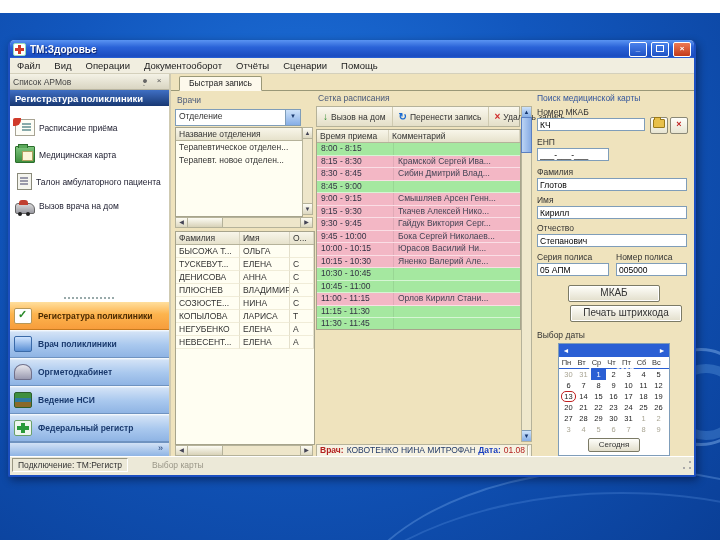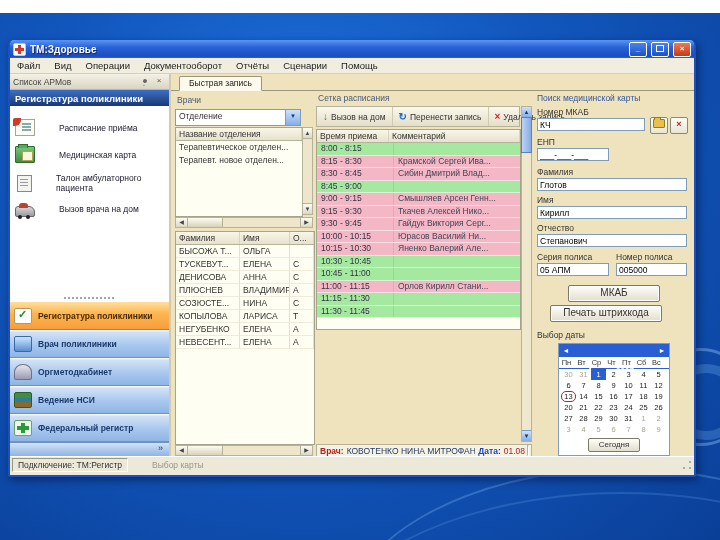--- a/index.html
+++ b/index.html
@@ -42,21 +42,21 @@
   
   .sidebar{position:absolute;left:0;top:0;width:159px;height:382px;background:#fff;border-right:2px solid #cfcab2;}
   .panel-head{height:15px;background:linear-gradient(180deg,#f4f2e6,#d9d5c2);border-bottom:1px solid #b8b4a0;
     display:flex;align-items:center;font-size:8.5px;color:#444;padding:0 3px;}
   .panel-head .ph-label{flex:1;white-space:nowrap;}
   .ph-btn{width:12px;height:11px;font-size:8px;line-height:10px;text-align:center;color:#555;border:1px solid transparent;}
   .pin-glyph{display:inline-block;width:4px;height:4px;background:#666;border-radius:50%;box-shadow:2px 4px 0 -1.5px #666;transform:rotate(40deg);}
   .section-head{height:17px;background:linear-gradient(180deg,#3f6fc4 0%,#16356e 100%);
     color:#fff;font-size:9.5px;font-weight:bold;display:flex;align-items:center;padding:0 5px;white-space:nowrap;overflow:hidden;}
   .tools{position:absolute;left:0;top:32px;width:100%;height:190px;background:#fff;padding-top:8px;box-sizing:border-box;}
-  .tool-item{display:flex;align-items:center;gap:24px;padding:5px 3px 5px 5px;font-size:8.5px;color:#223;cursor:default;}
+  .tool-item{display:flex;align-items:center;gap:4px;padding:5px 3px 5px 5px;font-size:8.5px;color:#223;cursor:default;}
   .tool-item span.lbl{line-height:10px;}
   .ticon{width:18px;height:15px;flex:0 0 auto;position:relative;}
   .schedule-icon{background:#fdfdf6;border:1px solid #a8a494;}
   .schedule-icon::before{content:"";position:absolute;left:-3px;top:-2px;width:8px;height:8px;background:#d03a2a;border-radius:2px 0 6px 0;}
   .schedule-icon::after{content:"";position:absolute;left:6px;top:3px;width:9px;height:1.5px;background:#8aa;box-shadow:0 3px 0 #8aa,0 6px 0 #8aa;}
   .medcard-icon{background:linear-gradient(180deg,#7cc47c,#3f8f3f);border:1px solid #2c6e2c;border-radius:1px;}
   .medcard-icon::before{content:"";position:absolute;left:2px;top:-3px;width:8px;height:3px;background:#5aa85a;border:1px solid #2c6e2c;border-bottom:none;}
   .medcard-icon::after{content:"";position:absolute;right:1px;bottom:1px;width:9px;height:8px;background:#fdf6d8;border:1px solid #b0a060;}
   .talon-icon{background:#f4f4ee;border:1px solid #8a8a7a;width:13px;margin-left:2px;}
   .talon-icon::after{content:"";position:absolute;left:2px;top:3px;width:8px;height:1.5px;background:#99a;box-shadow:0 3px 0 #99a,0 6px 0 #99a;}
@@ -125,21 +125,21 @@
   .ticon-r{color:#d02a2a;font-weight:bold;font-size:10px;}
   .sched-grid{left:0;top:38px;width:203px;height:199px;}
   .slot-row{display:flex;height:11.5px;line-height:11.5px;font-size:8.5px;border-bottom:1px solid rgba(255,255,255,.55);}
   .slot-row.free{background:#a5e8a0;}
   .slot-row.busy{background:#f3b7c5;}
   .slot-time{width:72px;padding-left:4px;color:#334;border-right:1px solid rgba(0,0,0,.07);}
   .slot-name{flex:1;padding-left:4px;color:#445;white-space:nowrap;overflow:hidden;}
   .vscroll.sched{right:0;top:15px;height:336px;background:#efe8cc;}
   .sc-arrow.blue{background:linear-gradient(180deg,#cde2fa,#86aee6);color:#14356e;border-color:#7f9db9;}
   .v-thumb{height:34px;background:linear-gradient(90deg,#bcd4f4,#86abe4);border:1px solid #5a7fc0;margin:-1px;}
-  .info-bar{position:absolute;left:0;top:353px;right:0;height:13px;display:flex;align-items:center;
+  .info-bar{position:absolute;left:0;top:353px;right:0;height:13px;display:flex;align-items:flex-start;
     background:#f6f2e2;border:1px solid #b5b29a;font-size:8.5px;box-sizing:border-box;}
   .lbl-red{color:#b32020;font-weight:bold;padding:0 3px;}
   .lbl-blue{color:#1a3fbf;font-weight:bold;padding:0 3px;}
   .val-dark{color:#223a66;white-space:nowrap;overflow:hidden;}
   .val-red{color:#b32020;}
   .info-fill{flex:1;height:9px;margin:0 2px;border:1px solid;border-color:#b5b29a #fff #fff #b5b29a;}
 
   
   .col-search{position:absolute;left:363px;top:0;right:0;height:100%;font-size:8.5px;color:#333;}
   .search-title{position:absolute;left:3px;top:2px;color:#34569c;}
@@ -381,20 +381,24 @@
                     <span class="slot-time">9:00 - 9:15</span>
                     <span class="slot-name">Смышляев Арсен Генн...</span>
                   </div>
                   <div class="slot-row busy">
                     <span class="slot-time">9:15 - 9:30</span>
                     <span class="slot-name">Ткачев Алексей Нико...</span>
                   </div>
                   <div class="slot-row busy">
                     <span class="slot-time">9:30 - 9:45</span>
                     <span class="slot-name">Гайдук Виктория Серг...</span>
+                  </div>
+                  <div class="slot-row busy">
+                    <span class="slot-time">9:45 - 10:00</span>
+                    <span class="slot-name">Бока Сергей Николаев...</span>
                   </div>
                   <div class="slot-row busy">
                     <span class="slot-time">10:00 - 10:15</span>
                     <span class="slot-name">Юрасов Василий Ни...</span>
                   </div>
                   <div class="slot-row busy">
                     <span class="slot-time">10:15 - 10:30</span>
                     <span class="slot-name">Яненко Валерий Але...</span>
                   </div>
                   <div class="slot-row free">
@@ -445,21 +449,21 @@
             <input class="f-input" style="left: 3px; top: 87px; width: 150px;" value="Глотов">
             <span class="f-label" style="top:104px;">Имя</span>
             <input class="f-input" style="left: 3px; top: 115px; width: 150px;" value="Кирилл">
             <span class="f-label" style="top:132px;">Отчество</span>
             <input class="f-input" style="left: 3px; top: 143px; width: 150px;" value="Степанович">
             <span class="f-label" style="top:161px;">Серия полиса</span>
             <span class="f-label" style="left:82px;top:161px;">Номер полиса</span>
             <input class="f-input" style="left: 3px; top: 172px; width: 72px;" value="05 АПМ">
             <input class="f-input" style="left: 82px; top: 172px; width: 71px;" value="005000">
             <span class="xp-btn" style="left:34px;top:194px;width:90px;">МКАБ</span>
-            <span class="xp-btn" style="left:16px;top:214px;width:110px;text-align:center;">Печать штрихкода</span>
+            <span class="xp-btn" style="left:36px;top:214px;width:110px;text-align:center;">Печать штрихкода</span>
             <span class="f-label" style="top:239px;">Выбор даты</span>
             <div class="calendar">
               <div class="cal-head">
                 <span class="cal-nav">◄</span>
                 <span class="cal-month">Август 2007 г.</span>
                 <span class="cal-nav">►</span>
               </div>
               <div class="cal-days">
                   <span>Пн</span>
                   <span>Вт</span>

